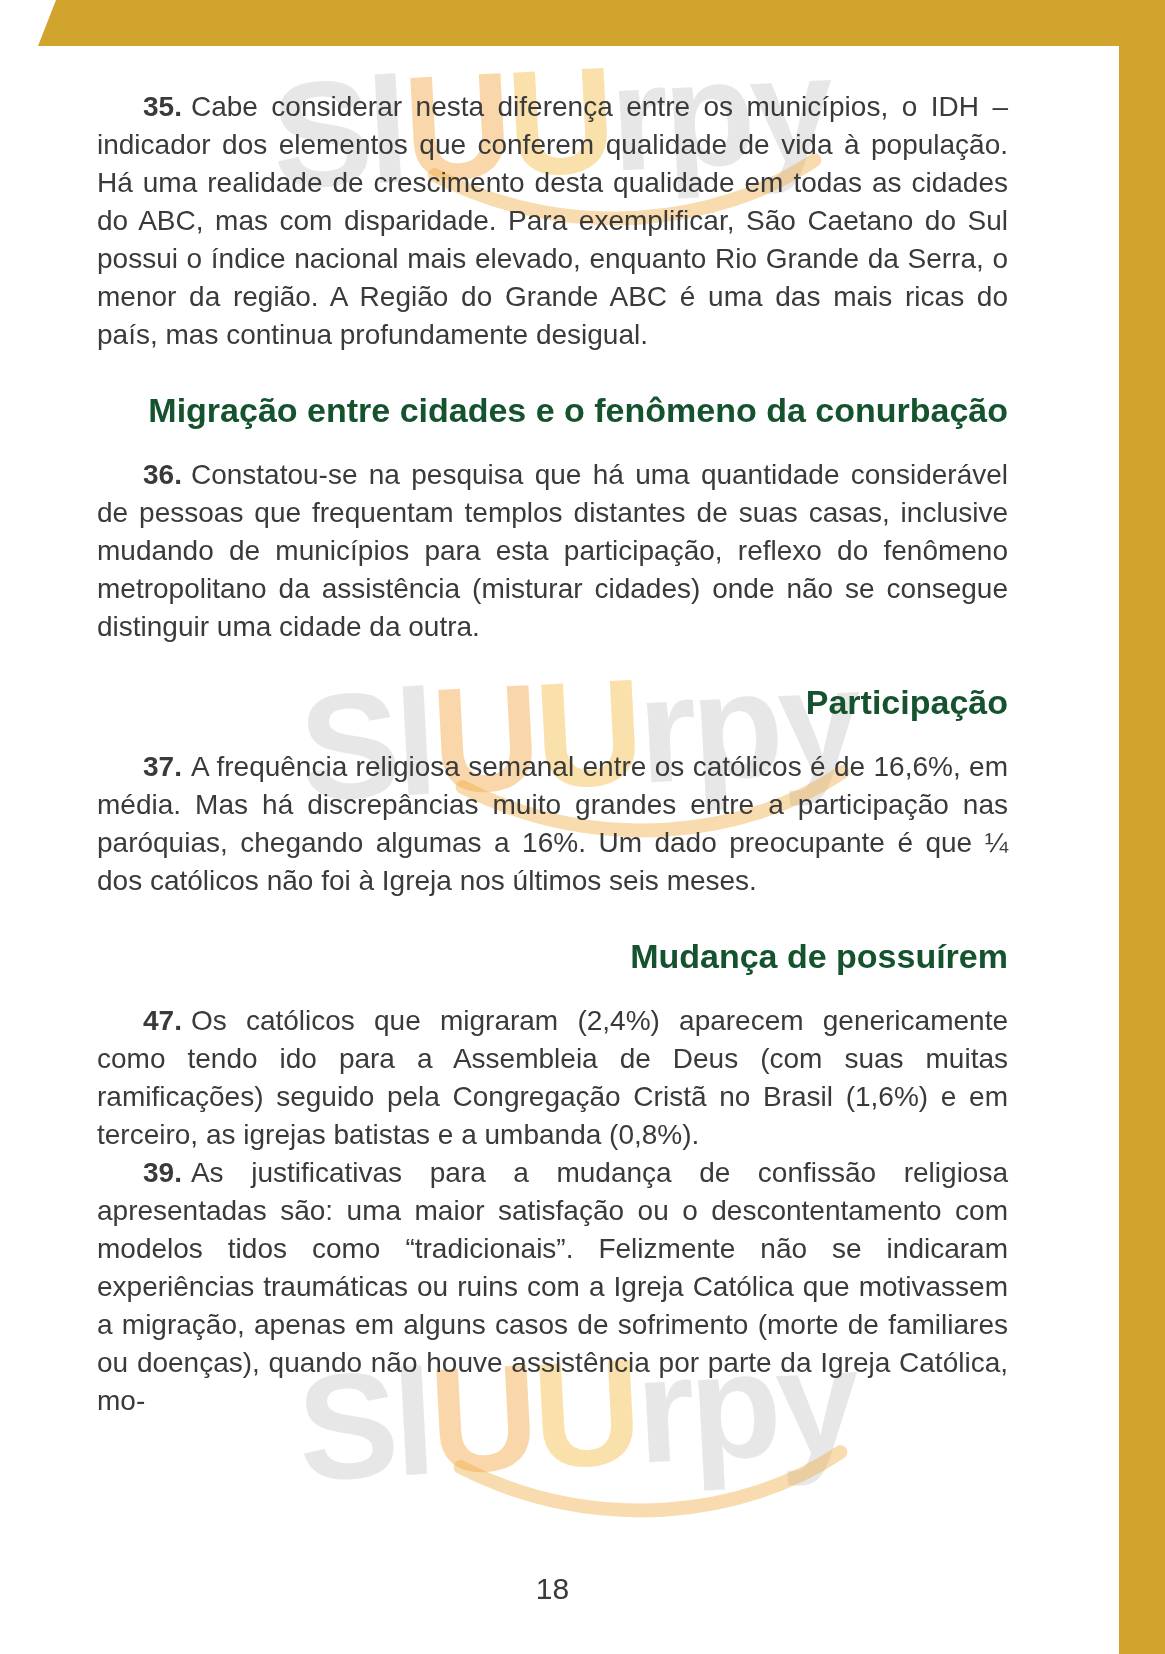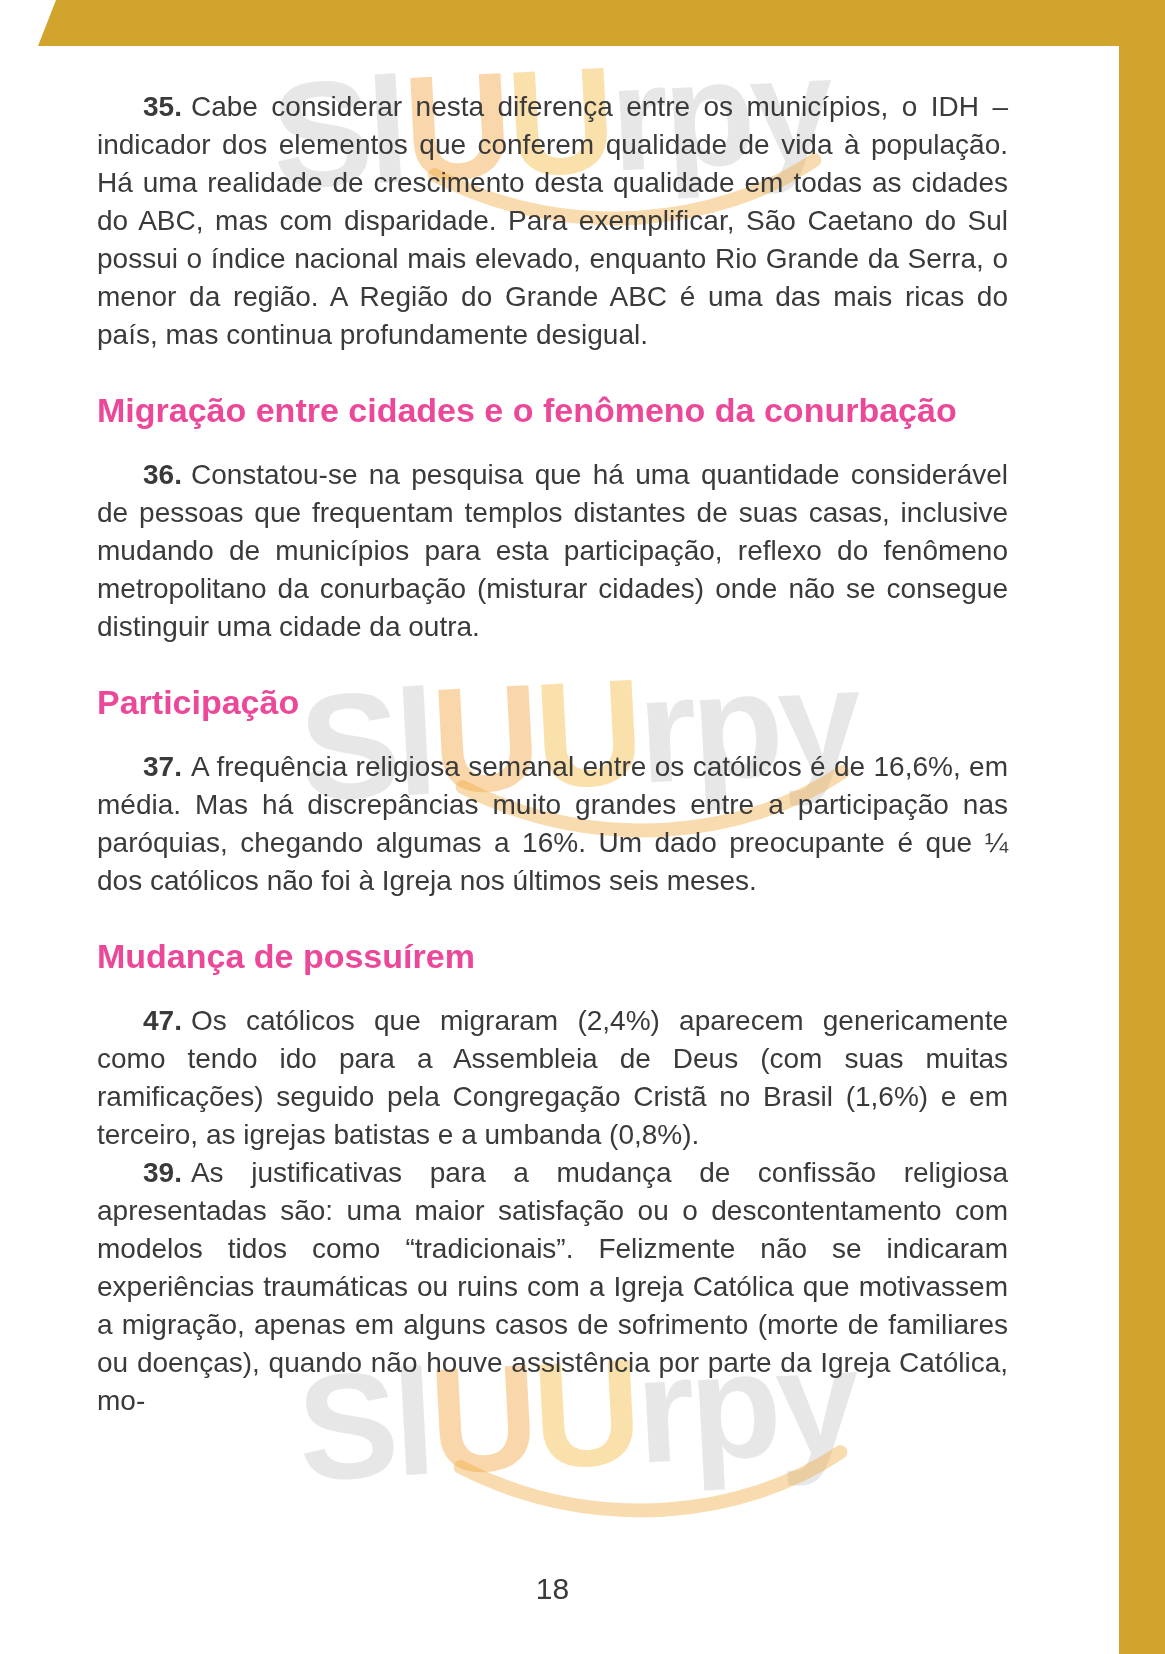--- a/index.html
+++ b/index.html
@@ -64,22 +64,22 @@
     text-align: justify;
     text-indent: 46px;
   }
   .para.no-indent { text-indent: 0; }
   .para .num { font-weight: bold; margin-right: 9px; }
   h2.heading {
     font-size: 34px;
     line-height: 40px;
     font-weight: bold;
     margin: 36px 0 26px 0;
-    color: #ec4899;
-    text-align: left;
+    color: #14532d;
+    text-align: right;
   }
 
   .page-number {
     position: absolute;
     bottom: 48px;
     left: 97px;
     width: 911px;
     text-align: center;
     font-size: 30px;
     color: #3a3a3a;
@@ -114,21 +114,21 @@
 <main class="content">
 
 
   <p class="para">
     <span class="num">35.</span><span>Cabe considerar nesta diferença entre os municípios, o IDH – indicador dos elementos que conferem qualidade de vida à população. Há uma realidade de crescimento desta qualidade em todas as cidades do ABC, mas com disparidade. Para exemplificar, São Caetano do Sul possui o índice nacional mais elevado, enquanto Rio Grande da Serra, o menor da região. A Região do Grande ABC é uma das mais ricas do país, mas continua profundamente desigual.</span>
   </p>
 
   <h2 class="heading">Migração entre cidades e o fenômeno da conurbação</h2>
 
   <p class="para">
-    <span class="num">36.</span><span>Constatou-se na pesquisa que há uma quantidade considerável de pessoas que frequentam templos distantes de suas casas, inclusive mudando de municípios para esta participação, reflexo do fenômeno metropolitano da conurbação (misturar cidades) onde não se consegue distinguir uma cidade da outra.</span>
+    <span class="num">36.</span><span>Constatou-se na pesquisa que há uma quantidade considerável de pessoas que frequentam templos distantes de suas casas, inclusive mudando de municípios para esta participação, reflexo do fenômeno metropolitano da assistência (misturar cidades) onde não se consegue distinguir uma cidade da outra.</span>
   </p>
 
   <h2 class="heading">Participação</h2>
 
   <p class="para">
     <span class="num">37.</span><span>A frequência religiosa semanal entre os católicos é de 16,6%, em média. Mas há discrepâncias muito grandes entre a participação nas paróquias, chegando algumas a 16%. Um dado preocupante é que ¼ dos católicos não foi à Igreja nos últimos seis meses.</span>
   </p>
 
   <h2 class="heading">Mudança de possuírem</h2>
 

